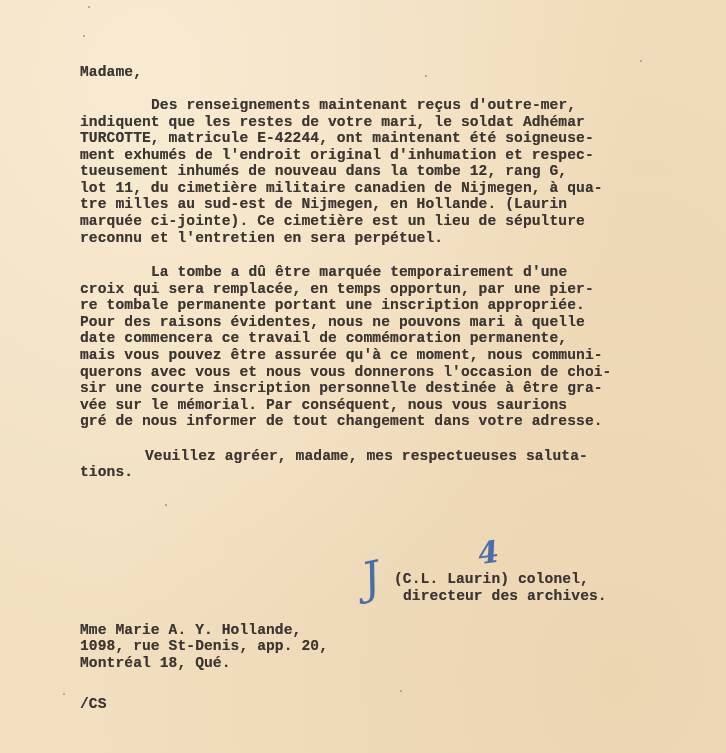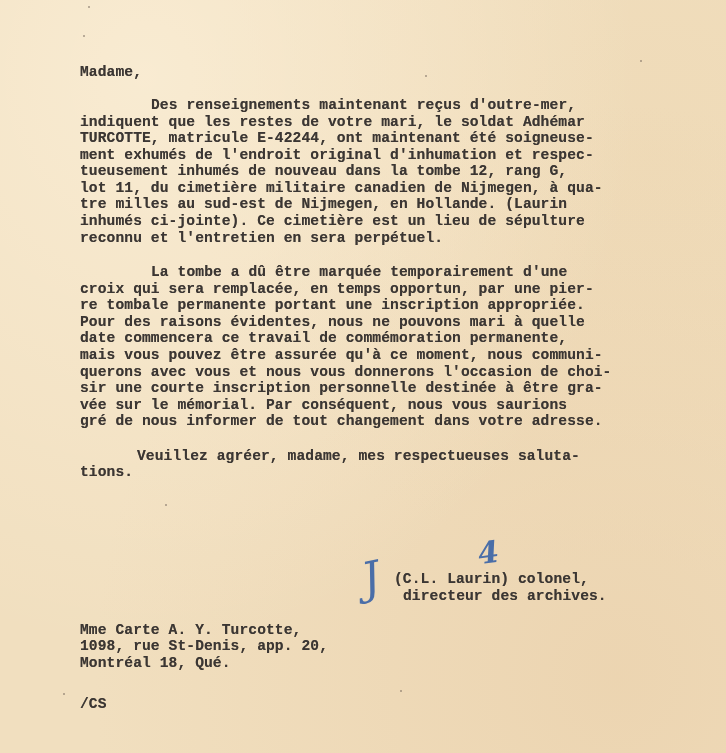--- a/index.html
+++ b/index.html
@@ -41,52 +41,52 @@
   <div class="line" style="left:80px; top:64px;">Madame,</div>
 
   <div>
     <div class="line" style="left:151px; top:97px;">Des renseignements maintenant reçus d'outre-mer,</div>
     <div class="line" style="left:80px; top:114px;">indiquent que les restes de votre mari, le soldat Adhémar</div>
     <div class="line" style="left:80px; top:130px;">TURCOTTE, matricule E-42244, ont maintenant été soigneuse-</div>
     <div class="line" style="left:80px; top:147px;">ment exhumés de l'endroit original d'inhumation et respec-</div>
     <div class="line" style="left:80px; top:163px;">tueusement inhumés de nouveau dans la tombe 12, rang G,</div>
     <div class="line" style="left:80px; top:180px;">lot 11, du cimetière militaire canadien de Nijmegen, à qua-</div>
     <div class="line" style="left:80px; top:196px;">tre milles au sud-est de Nijmegen, en Hollande. (Laurin</div>
-    <div class="line" style="left:80px; top:213px;">inhumés ci-jointe). Ce cimetière est un lieu de sépulture</div>
+    <div class="line" style="left:80px; top:213px;">marquée ci-jointe). Ce cimetière est un lieu de sépulture</div>
     <div class="line" style="left:80px; top:230px;">reconnu et l'entretien en sera perpétuel.</div>
   </div>
 
   <div>
     <div class="line" style="left:151px; top:264px;">La tombe a dû être marquée temporairement d'une</div>
     <div class="line" style="left:80px; top:281px;">croix qui sera remplacée, en temps opportun, par une pier-</div>
     <div class="line" style="left:80px; top:297px;">re tombale permanente portant une inscription appropriée.</div>
     <div class="line" style="left:80px; top:314px;">Pour des raisons évidentes, nous ne pouvons mari à quelle</div>
     <div class="line" style="left:80px; top:330px;">date commencera ce travail de commémoration permanente,</div>
     <div class="line" style="left:80px; top:347px;">mais vous pouvez être assurée qu'à ce moment, nous communi-</div>
     <div class="line" style="left:80px; top:364px;">querons avec vous et nous vous donnerons l'occasion de choi-</div>
     <div class="line" style="left:80px; top:380px;">sir une courte inscription personnelle destinée à être gra-</div>
     <div class="line" style="left:80px; top:397px;">vée sur le mémorial. Par conséquent, nous vous saurions</div>
     <div class="line" style="left:80px; top:413px;">gré de nous informer de tout changement dans votre adresse.</div>
   </div>
 
   <div>
-    <div class="line" style="left:137px; top:448px;">Veuillez agréer, madame, mes respectueuses saluta-</div>
+    <div class="line" style="left:145px; top:448px;">Veuillez agréer, madame, mes respectueuses saluta-</div>
     <div class="line" style="left:80px; top:464px;">tions.</div>
   </div>
 
 
   <div>
     <div class="ink" style="left:478px; top:535px; font-size:30px; font-weight:bold; transform:rotate(-8deg);">4</div>
     <div class="ink" style="left:362px; top:552px; font-size:44px; transform:rotate(-12deg);">J</div>
     <div class="line" style="left:394px; top:571px;text-align:center;">(C.L. Laurin) colonel,</div>
     <div class="line" style="left:403px; top:588px;">directeur des archives.</div>
   </div>
 
   <div>
-    <div class="line" style="left:80px; top:622px;">Mme Carte A. Y. Turcotte,</div>
+    <div class="line" style="left:80px; top:622px;">Mme Marie A. Y. Hollande,</div>
     <div class="line" style="left:80px; top:638px;">1098, rue St-Denis, app. 20,</div>
     <div class="line" style="left:80px; top:655px;">Montréal 18, Qué.</div>
   </div>
 
   <div class="line" style="left:80px; top:696px;">/CS</div>
 
   <span class="speck" style="left:88px; top:6px;"></span>
   <span class="speck" style="left:83px; top:35px;"></span>
   <span class="speck" style="left:425px; top:75px;"></span>
   <span class="speck" style="left:640px; top:60px;"></span>

